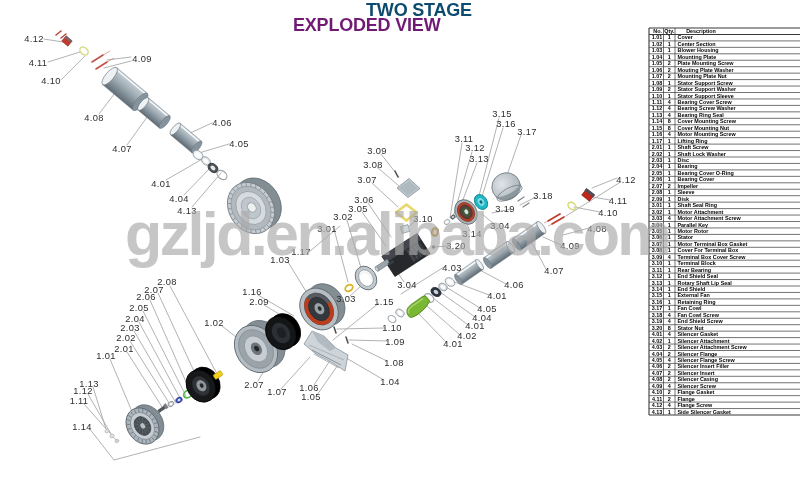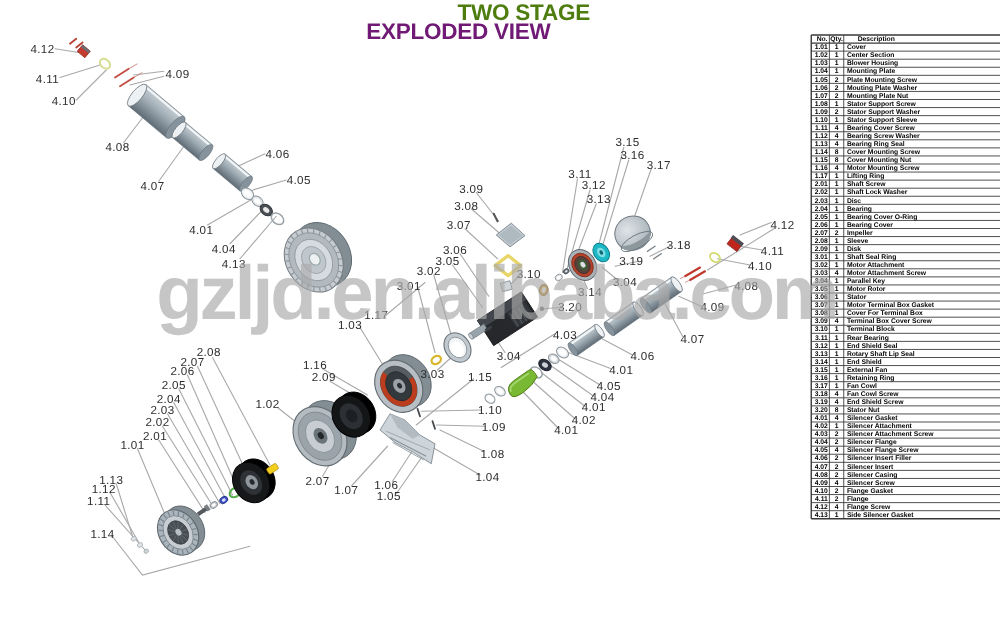--- a/index.html
+++ b/index.html
@@ -754,15 +754,15 @@
 <text x="677.5" y="400.65">Flange</text>
 <text x="662.3" y="407.10" text-anchor="end">4.12</text>
 <text x="669.3" y="407.10" text-anchor="middle">4</text>
 <text x="677.5" y="407.10">Flange Screw</text>
 <text x="662.3" y="413.55" text-anchor="end">4.13</text>
 <text x="669.3" y="413.55" text-anchor="middle">1</text>
 <text x="677.5" y="413.55">Side Silencer Gasket</text>
 </g>
 <text x="125" y="255" font-family="Liberation Sans, sans-serif" font-size="61" font-weight="bold" letter-spacing="-2.63" fill="#a8a8a8" fill-opacity="0.66">gzljd.en.alibaba.com</text>
 </svg>
-<div style="position:absolute;left:319px;top:3px;width:200px;text-align:center;font-family:'Liberation Sans',sans-serif;font-weight:bold;font-size:18px;line-height:14.5px;color:#4d7c0f;letter-spacing:-0.2px;">TWO STAGE</div>
+<div style="position:absolute;left:319px;top:3px;width:200px;text-align:center;font-family:'Liberation Sans',sans-serif;font-weight:bold;font-size:18px;line-height:14.5px;color:#0c4a6e;letter-spacing:-0.2px;">TWO STAGE</div>
     <div style="position:absolute;left:293px;top:18px;width:200px;text-align:left;font-family:'Liberation Sans',sans-serif;font-weight:bold;font-size:18px;line-height:15px;color:#701a75;letter-spacing:-0.2px;">EXPLODED VIEW</div>
 </div>
 
 </body></html>

